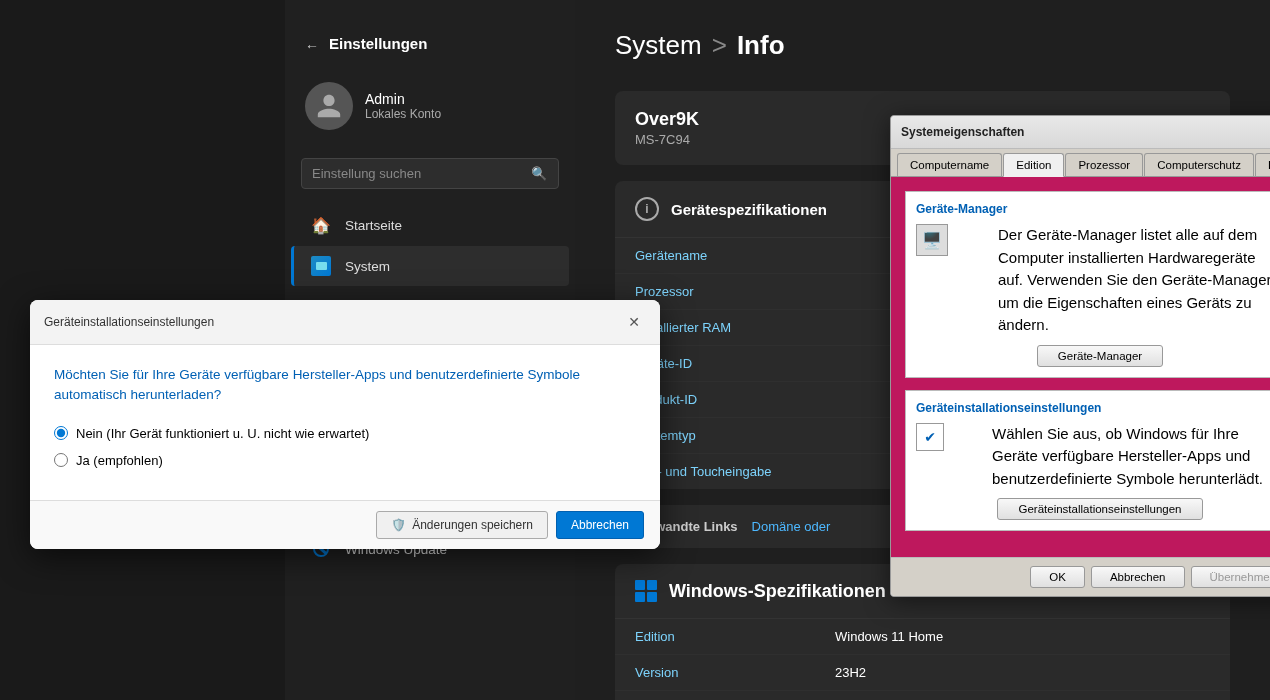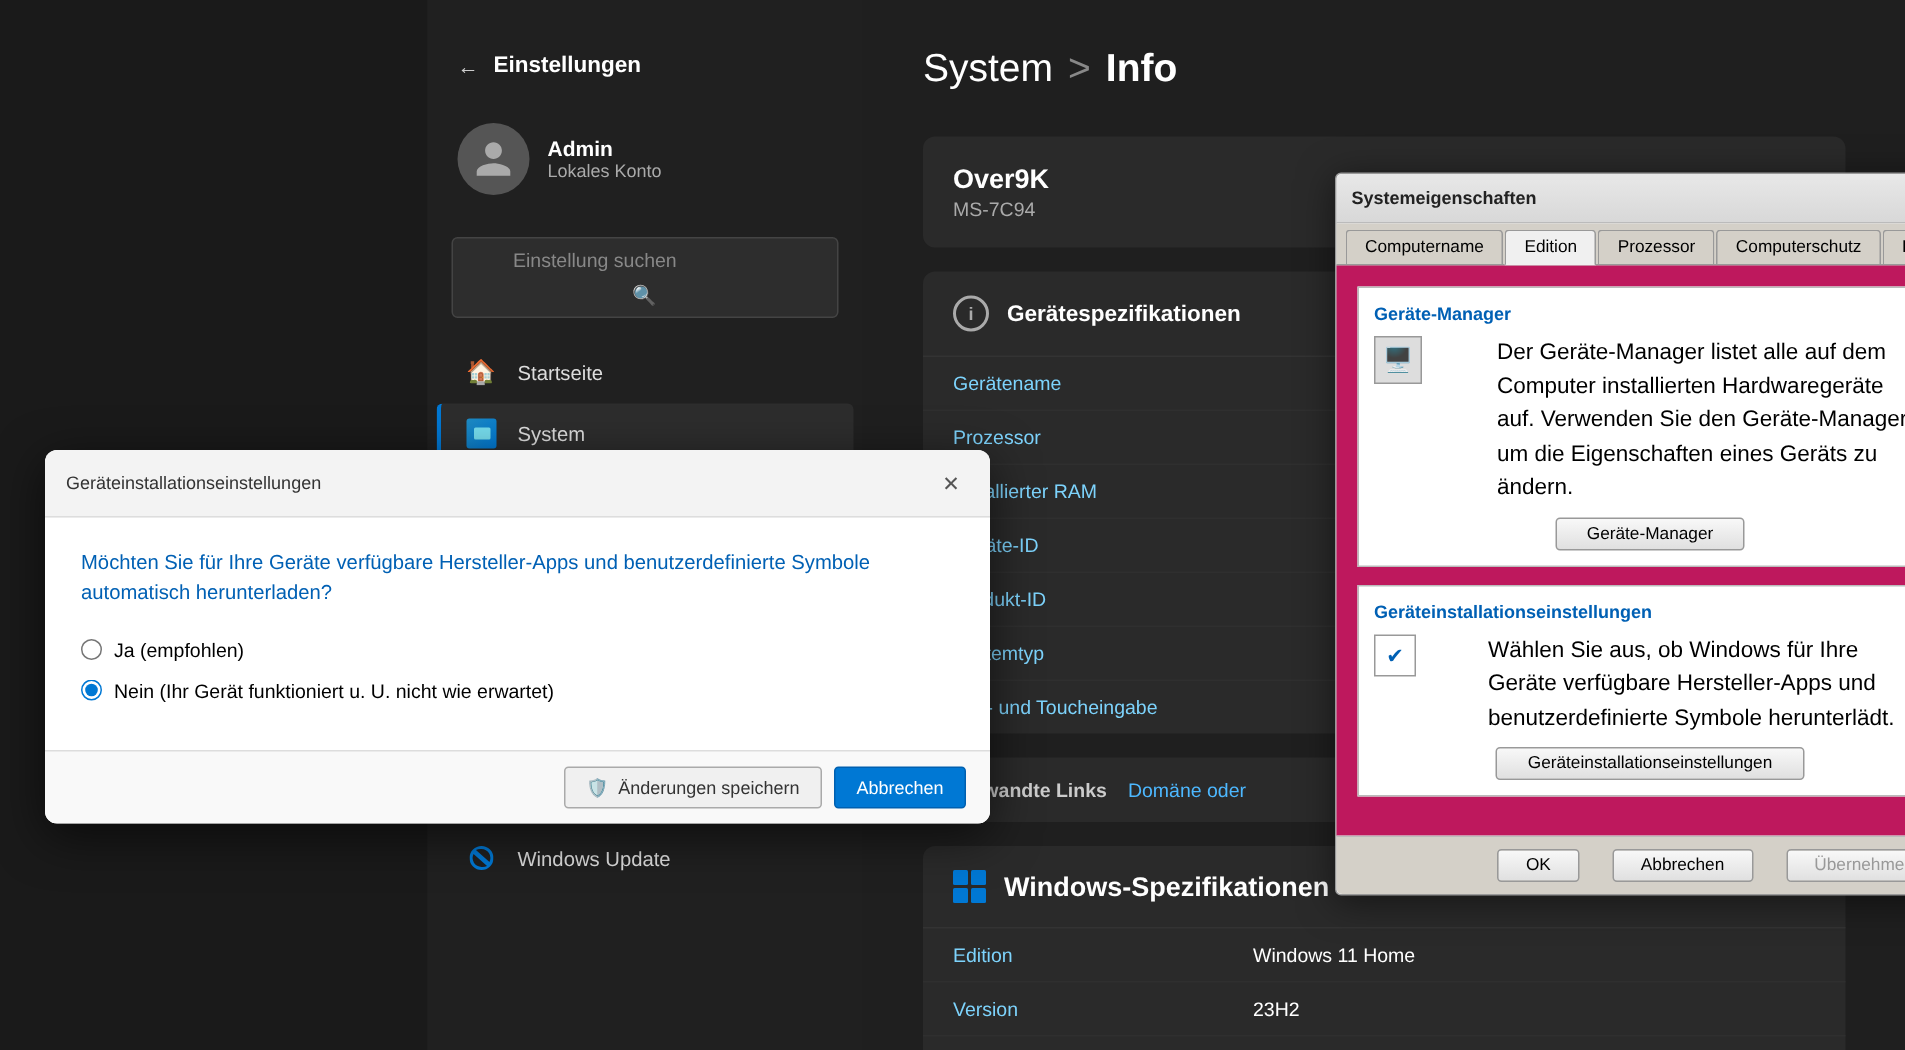--- a/index.html
+++ b/index.html
@@ -64,39 +64,38 @@
       display: flex;
       align-items: center;
       justify-content: center;
       color: #bbb;
       font-size: 22px;
       flex-shrink: 0;
     }
 
     .user-info-name {
       font-size: 14px;
-      font-weight: 700;
+      font-weight: 400;
       color: #fff;
     }
 
     .user-info-type {
       font-size: 12px;
       color: #aaa;
     }
 
     .search-box {
       margin: 8px 16px 16px 16px;
       background: #2d2d2d;
       border: 1px solid #444;
       border-radius: 4px;
       display: flex;
       align-items: center;
       padding: 7px 10px;
       gap: 8px;
-      flex-direction: column;
     }
 
     .search-box input {
       background: transparent;
       border: none;
       outline: none;
       color: #fff;
       font-size: 13px;
       flex: 1;
     }
@@ -500,21 +499,20 @@
     }
 
     .sysprop-footer-btn {
       padding: 4px 18px;
       font-size: 11.5px;
       background: linear-gradient(to bottom, #f8f8f8, #e0e0e0);
       border: 1px solid #999;
       border-radius: 3px;
       cursor: pointer;
       color: #000;
-      margin-left: 16px;
     }
 
     .sysprop-footer-btn.disabled {
       color: #999;
       cursor: default;
     }
   </style>
 </head>
 <body>
 
@@ -660,26 +658,26 @@
 <div class="modal-overlay">
   <div class="modal-titlebar">
     <span class="modal-title">Geräteinstallationseinstellungen</span>
     <button class="modal-close">✕</button>
   </div>
   <div class="modal-body">
     <p class="modal-question">
       Möchten Sie für Ihre Geräte verfügbare <strong>Hersteller-Apps</strong> und <strong>benutzerdefinierte</strong> Symbole automatisch herunterladen?
     </p>
     <label class="radio-option">
+      <input type="radio" name="install" value="no" checked="" style="">
+      <span>Nein (Ihr Gerät funktioniert u. U. nicht wie erwartet)</span>
+    </label>
+    <label class="radio-option">
       <input type="radio" name="install" value="yes" style="">
       <span>Ja (empfohlen)</span>
-    </label>
-    <label class="radio-option">
-      <input type="radio" name="install" value="no" checked="" style="">
-      <span>Nein (Ihr Gerät funktioniert u. U. nicht wie erwartet)</span>
     </label>
   </div>
   <div class="modal-footer">
     <button class="btn-save">
       <span style="font-size:12px;">🛡️</span>
       <span>Änderungen speichern</span>
     </button>
     <button class="btn-cancel">
       <span>Abbrechen</span>
     </button>

